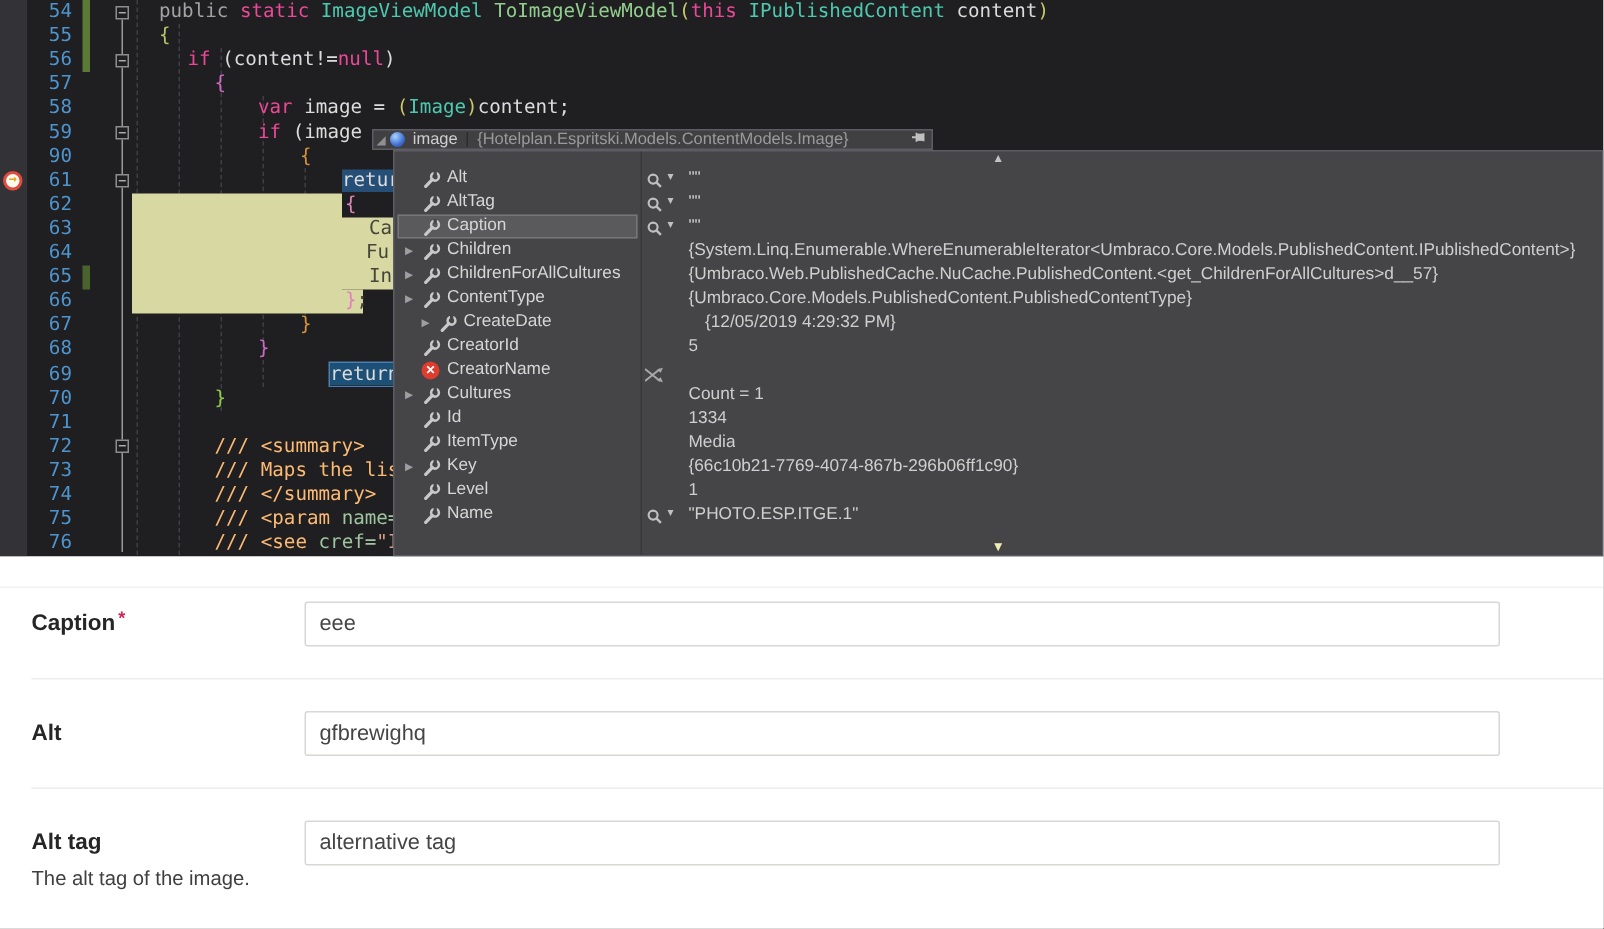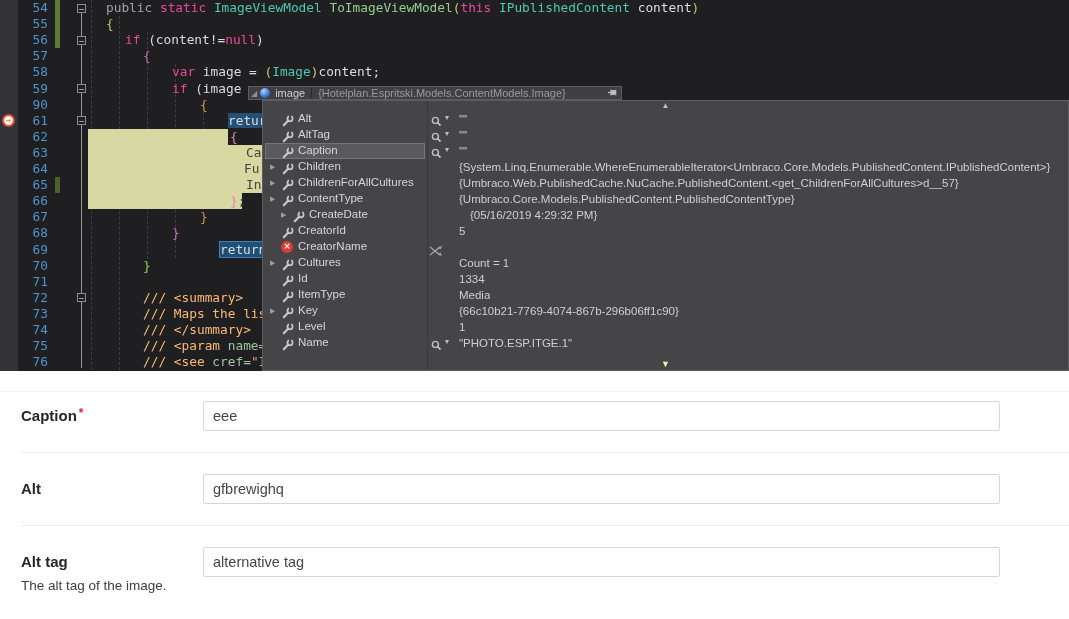--- a/index.html
+++ b/index.html
@@ -290,21 +290,21 @@
           <span class="dt-value">{Umbraco.Core.Models.PublishedContent.PublishedContentType}</span>
         </div>
         <div class="dt-row" style="top: 106px; margin-left: 11px;">
           <span class="dt-expand">▶</span>
           <span class="dt-wrench"><svg width="12" height="12" viewBox="0 0 12 12">
               <circle cx="8" cy="3.8" r="2.6" fill="none" stroke="#c8c8c8" stroke-width="1.7"></circle>
               <rect x="7" y="0" width="2.2" height="3" fill="#454548"></rect>
               <line x1="1.8" y1="10.2" x2="6.3" y2="5.6" stroke="#c8c8c8" stroke-width="2.2" stroke-linecap="round"></line>
             </svg></span>
           <span class="dt-name">CreateDate</span>
-          <span class="dt-value">{05/16/2019 4:29:32 PM}</span>
+          <span class="dt-value">{12/05/2019 4:29:32 PM}</span>
         </div>
         <div class="dt-row" style="top: 122px;">
           <span class="dt-wrench"><svg width="12" height="12" viewBox="0 0 12 12">
               <circle cx="8" cy="3.8" r="2.6" fill="none" stroke="#c8c8c8" stroke-width="1.7"></circle>
               <rect x="7" y="0" width="2.2" height="3" fill="#454548"></rect>
               <line x1="1.8" y1="10.2" x2="6.3" y2="5.6" stroke="#c8c8c8" stroke-width="2.2" stroke-linecap="round"></line>
             </svg></span>
           <span class="dt-name">CreatorId</span>
           <span class="dt-value">5</span>
         </div>

